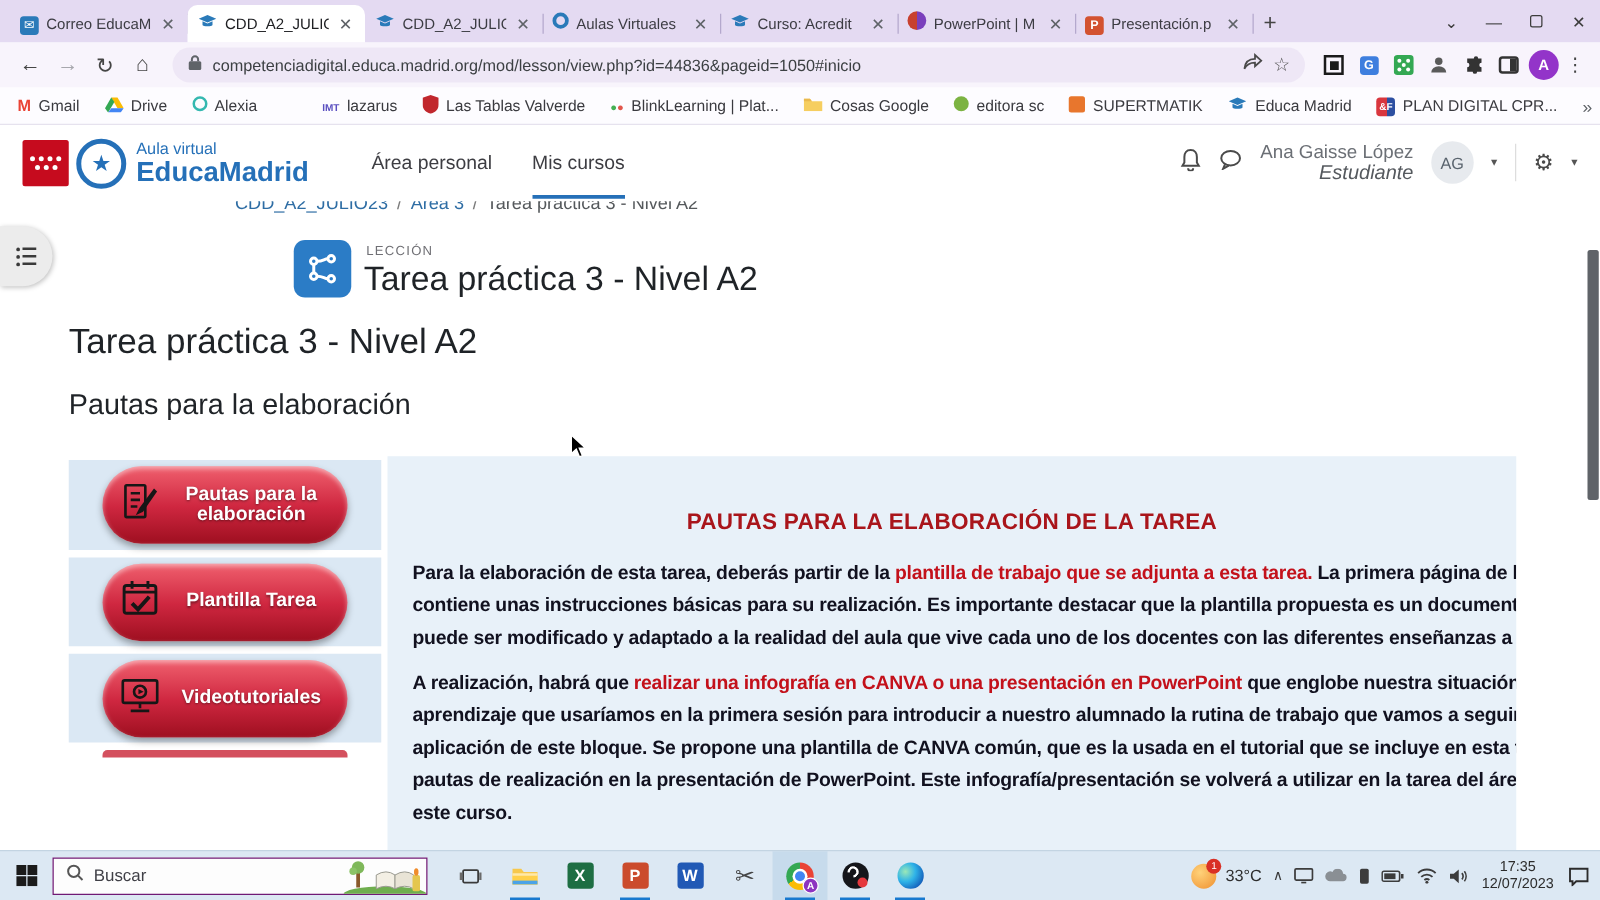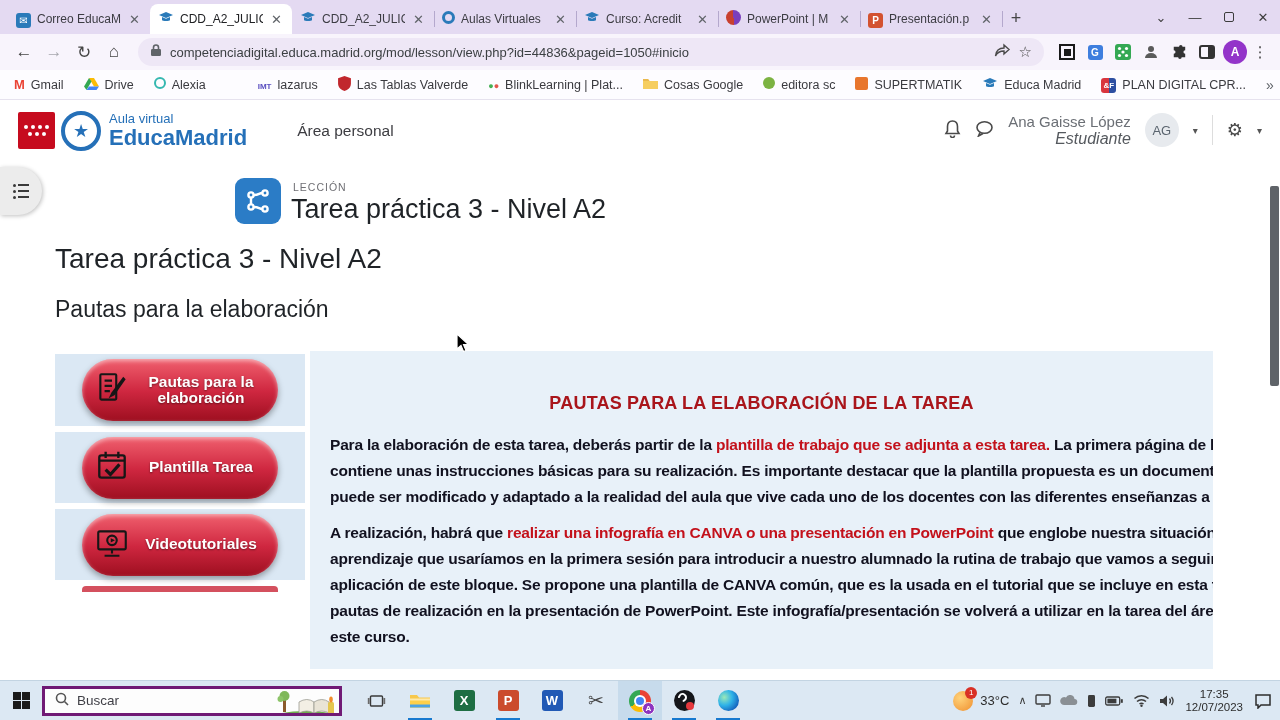--- a/index.html
+++ b/index.html
@@ -50,21 +50,21 @@
   .hdr-right { margin-left:auto; display:flex; align-items:center; gap:14px; }
   .user-block { text-align:right; line-height:1.15; }
   .user-name { color:#6b6f75; font-size:15px; }
   .user-role { color:#55595e; font-size:16px; font-style:italic; }
   .avatar-ag { width:34px; height:34px; border-radius:50%; background:#e7eaee; color:#5a646e; font-size:13px; display:flex; align-items:center; justify-content:center; }
   .chev { color:#555; font-size:10px; }
   .hdr-div { width:1px; height:30px; background:#ddd; }
   .gear { font-size:18px; color:#4a4a4a; }
 
   
-  .page { position:absolute; left:0; top:150px; width:1280px; height:519px; background:#fff; }
+  .page { position:absolute; left:0; top:164px; width:1280px; height:519px; background:#fff; }
   .breadcrumb { position:absolute; left:188px; top:-9px; font-size:14.5px; white-space:nowrap; z-index:1; }
   .bc-link { color:#2e6da4; }
   .bc-sep { color:#7a7a7a; margin:0 7px; }
   .bc-current { color:#55595c; }
   .drawer { position:absolute; left:0; top:17px; width:42px; height:48px; background:#ececec; border-radius:0 24px 24px 0; box-shadow:1px 1px 4px rgba(0,0,0,.25); display:flex; align-items:center; justify-content:center; }
   .list-ic { display:flex; flex-direction:column; gap:3px; }
   .list-ic i { display:flex; align-items:center; gap:2px; }
   .list-ic b { width:3px; height:3px; background:#3a3a3a; border-radius:50%; }
   .list-ic s { width:11px; height:2.4px; background:#3a3a3a; display:block; }
   .lesson-icon { position:absolute; left:235px; top:28px; width:46px; height:46px; background:#2b7cc6; border-radius:9px; display:flex; align-items:center; justify-content:center; }
@@ -90,21 +90,21 @@
   .pred { color:#c3111b; }
 
   .scroll-thumb { position:absolute; right:1px; top:36px; width:9px; height:200px; background:#5f6368; border-radius:2px; }
 
   
   .cursor { position:absolute; left:456px; top:183px; z-index:9; }
 
   
   .taskbar { position:absolute; left:0; bottom:0; width:1280px; height:40px; background:#dce8f3; border-top:1px solid #c3d4e2; display:flex; align-items:center; z-index:10; }
   .start { width:42px; height:40px; display:flex; align-items:center; justify-content:center; }
-  .searchbox { position:relative; width:300px; height:30px; background:#fdfdfd; border:3px solid #701a75; display:flex; align-items:center; gap:8px; padding-left:10px; overflow:hidden; }
+  .searchbox { position:relative; width:300px; height:30px; background:#fdfdfd; border:1px solid #701a75; display:flex; align-items:center; gap:8px; padding-left:10px; overflow:hidden; }
   .searchbox .ph { font-size:13.5px; color:#3f3f46; }
   .scene { position:absolute; right:0; top:0; }
   .apps { display:flex; margin-left:12px; }
   .tb-app { position:relative; width:44px; height:40px; display:flex; align-items:center; justify-content:center; }
   .tb-app.active { background:#c7dbec; }
   .tb-app.open::after { content:""; position:absolute; bottom:0; left:10px; right:10px; height:3px; background:#1779cf; }
   .app-sq { display:inline-flex; align-items:center; justify-content:center; width:21px; height:21px; border-radius:3px; color:#fff; font-weight:700; font-size:13px; }
   .ic-chrome { position:relative; display:inline-block; width:22px; height:22px; border-radius:50%; background:conic-gradient(#ea4335 0 33%, #fbbc05 33% 66%, #34a853 66% 100%); }
   .ic-chrome-in { position:absolute; left:5px; top:5px; width:12px; height:12px; border-radius:50%; background:#fff; }
   .ic-chrome-in::after { content:""; position:absolute; left:2px; top:2px; width:8px; height:8px; border-radius:50%; background:#4285f4; }
@@ -316,20 +316,21 @@
           <span class="star-dot"></span>
         </span>
     </div>
     <div class="logo-circle">★</div>
     <div class="brand">
       <div class="brand-top">Aula virtual</div>
       <div class="brand-name">EducaMadrid</div>
     </div>
     <div class="mainnav" id="mainnav">
         <div class="nav-item">Área personal</div>
+        <div class="nav-item active">Mis cursos</div>
       </div>
     <div class="hdr-right">
       <span><svg width="17" height="19" viewBox="0 0 17 19">
             <path d="M8.5 2 C5 2 3.5 4.5 3.5 7.5 V12 L2 14.5 H15 L13.5 12 V7.5 C13.5 4.5 12 2 8.5 2 Z" fill="none" stroke="#4a4a4a" stroke-width="1.6"></path>
             <path d="M6.5 16.5 a2 2 0 0 0 4 0" fill="none" stroke="#4a4a4a" stroke-width="1.6"></path>
           </svg></span>
       <span><svg width="19" height="17">
             <ellipse cx="9.5" cy="7.5" rx="7.5" ry="5.8" fill="none" stroke="#4a4a4a" stroke-width="1.6"></ellipse>
             <path d="M5 12.5 L3.5 16 L8 13.5" fill="none" stroke="#4a4a4a" stroke-width="1.6"></path>
           </svg></span>

